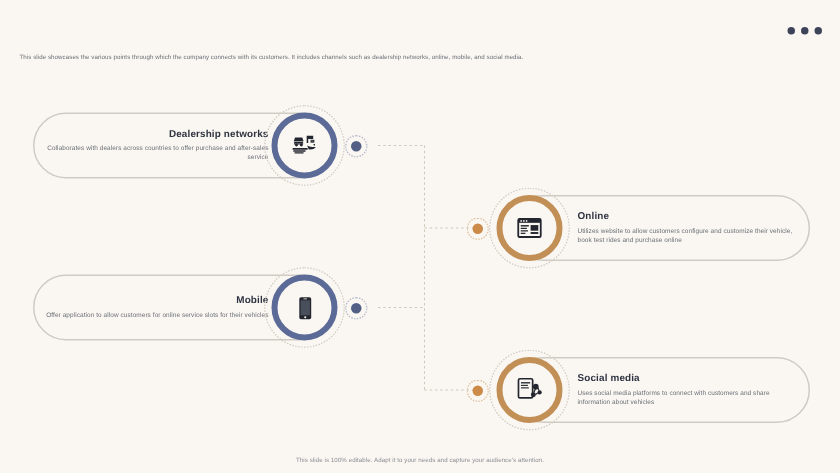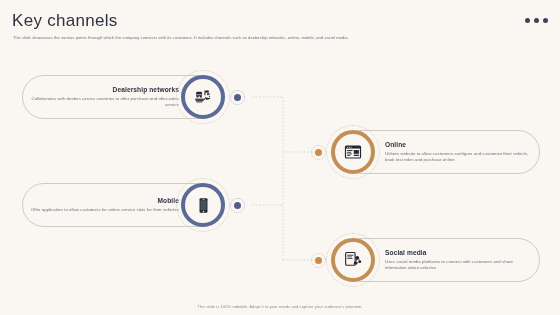--- a/index.html
+++ b/index.html
@@ -89,21 +89,20 @@
   .footer{
     position:absolute;left:0;right:0;bottom:6px;text-align:center;
     font-size:4.1px;color:#8b8d95;letter-spacing:.05px;
   }
 </style>
 </head>
 <body>
 
 <div class="slide">
 
-  <div class="title">Key channels</div>
   <div class="subtitle">This slide showcases the various points through which the company connects with its customers. It includes channels such as dealership networks, online, mobile, and social media.</div>
 
   <div class="dots">
     <i></i>
     <i></i>
     <i></i>
   </div>
 
   <svg class="conn" viewBox="0 0 560 315" width="560" height="315">
     <g fill="none" stroke="#cdc7bc" stroke-width="0.7" stroke-dasharray="1.6 1.9">

